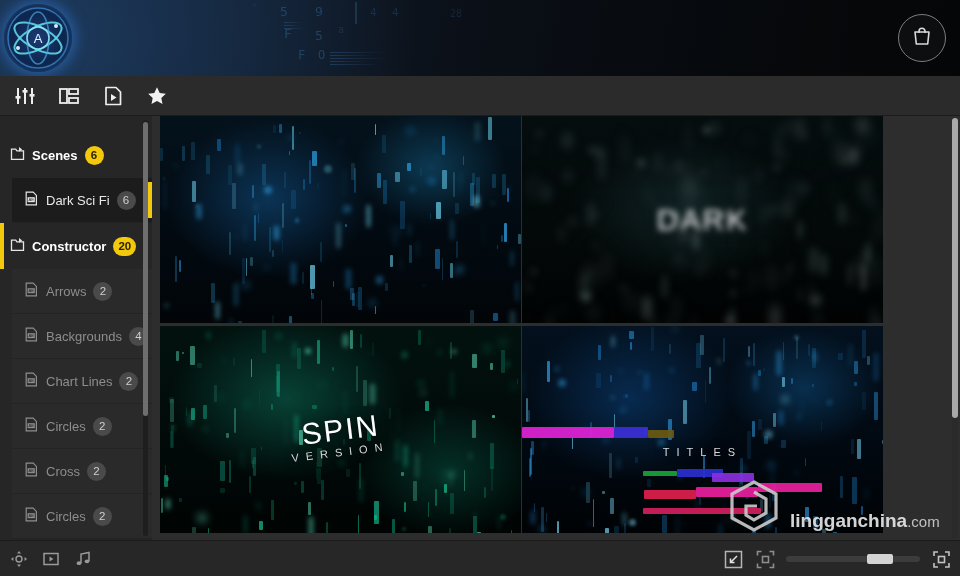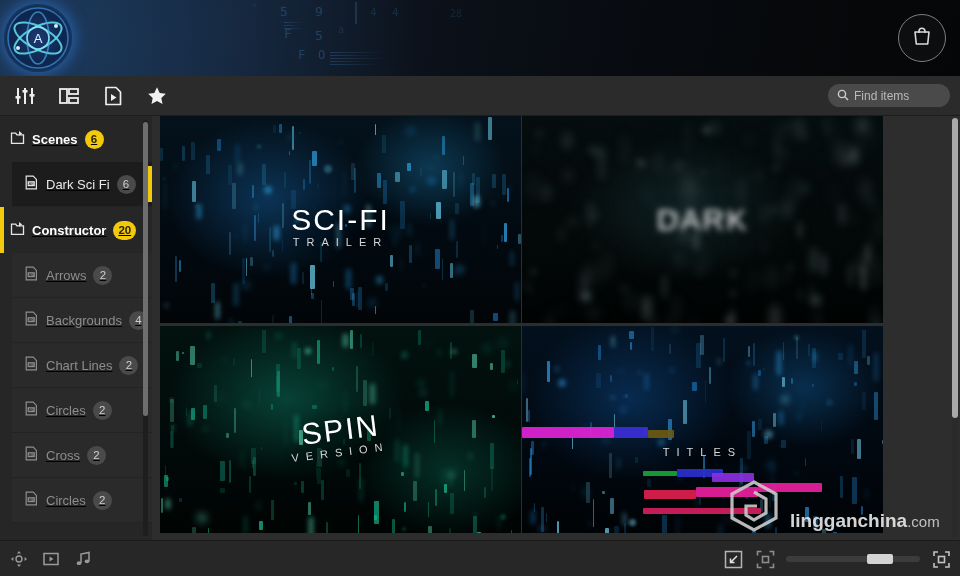--- a/index.html
+++ b/index.html
@@ -240,33 +240,24 @@
           <path d="M9 9 l5.5 3.5 L9 16 Z" fill="#eee"></path>
         </svg>
       </div>
       <div class="tb-btn">
         <svg width="22" height="22" viewBox="0 0 22 22">
           <path d="M11 2.2 l2.7 5.7 6.1 .8 -4.5 4.3 1.2 6.1 -5.5-3 -5.5 3 1.2-6.1 -4.5-4.3 6.1-.8 Z" fill="#f2f2f2"></path>
         </svg>
       </div>
     </div>
 
-    <div class="search">
-      <span>
-        <svg width="12" height="12" viewBox="0 0 12 12">
-          <circle cx="5" cy="5" r="3.6" fill="none" stroke="#cfcfcf" stroke-width="1.4"></circle>
-          <line x1="7.8" y1="7.8" x2="11" y2="11" stroke="#cfcfcf" stroke-width="1.4"></line>
-        </svg>
-      </span>
-      <input type="text" placeholder="Find items" style="">
-    </div>
   </div>
 
   <div class="sidebar">
-    <div id="sb-body" style="position:absolute;left:0;top:0;width:152px;text-decoration:underline;">
+    <div id="sb-body" style="position:absolute;left:0;top:16px;width:152px;">
         <div class="sb-group-head">
           <span><svg width="15" height="15" viewBox="0 0 15 15">
               <path d="M1.5 3.2 h4.2 l1.2 1.7 h6.6 v8.4 H1.5 Z" fill="none" stroke="#e6e6e6" stroke-width="1.3"></path>
               <path d="M9 1 l3.2 2.4 -3.2 2.4 Z" fill="#e6e6e6"></path>
             </svg></span>
           <span class="lbl">Scenes</span>
           <span class="count yellow">6</span>
         </div>
         <div class="sb-item selected">
           <span><svg width="15" height="15" viewBox="0 0 15 15">
@@ -492,22 +483,20 @@
               <span class="spark" style="left:69.2%;top:34.3%;width:4.8px;height:4.8px;border-radius:50%;background:#1d7fc4;opacity:0.48;filter:blur(2.8px);"></span>
               <span class="spark" style="left:74.0%;top:29.4%;width:8.6px;height:8.6px;border-radius:50%;background:#1d7fc4;opacity:0.34;filter:blur(2.6px);"></span>
               <span class="spark" style="left:68.2%;top:5.1%;width:8.9px;height:8.9px;border-radius:50%;background:#1d7fc4;opacity:0.29;filter:blur(3.8px);"></span>
               <span class="spark" style="left:82.8%;top:34.2%;width:2.7px;height:2.7px;border-radius:50%;background:#2fa6e8;opacity:0.23;filter:blur(2.9px);"></span>
               <span class="spark" style="left:3.4%;top:22.7%;width:6.4px;height:6.4px;border-radius:50%;background:#14506f;opacity:0.15;filter:blur(2.2px);"></span>
               <span class="spark" style="left:37.3%;top:49.5%;width:4.2px;height:4.2px;border-radius:50%;background:#2fa6e8;opacity:0.40;filter:blur(1.4px);"></span>
               <span class="spark" style="left:57.8%;top:88.5%;width:7.4px;height:7.4px;border-radius:50%;background:#1d7fc4;opacity:0.36;filter:blur(3.7px);"></span>
               <span class="spark" style="left:35.3%;top:8.7%;width:7.4px;height:7.4px;border-radius:50%;background:#14506f;opacity:0.29;filter:blur(2.5px);"></span>
             </div>
           </div>
-          <div class="label" style="">SCI-FI</div>
-          <div class="sublabel" style="">TRAILER</div>
         </div>
         <div class="cell" style="left: 362px; top: 0px; width: 361px; height: 207px;">
           <div class="bg-dark">
             <div class="blur" style="position:absolute;inset:0;">
               <span class="spark" style="left:1.7%;top:83.0%;width:3.6px;height:4.0px;background:#c7d5d6;opacity:0.19;filter:blur(2.1px);"></span>
               <span class="spark" style="left:97.0%;top:92.4%;width:3.4px;height:26.0px;background:#6e8a8c;opacity:0.28;filter:blur(4.2px);"></span>
               <span class="spark" style="left:20.4%;top:16.7%;width:4.6px;height:2.5px;background:#46585a;opacity:0.59;filter:blur(2.3px);"></span>
               <span class="spark" style="left:45.4%;top:22.7%;width:1.8px;height:24.7px;background:#9fb7b9;opacity:0.32;filter:blur(6.1px);"></span>
               <span class="spark" style="left:77.5%;top:33.2%;width:3.9px;height:7.7px;background:#6e8a8c;opacity:0.69;filter:blur(4.4px);"></span>
               <span class="spark" style="left:72.6%;top:76.4%;width:2.7px;height:6.8px;background:#c7d5d6;opacity:0.24;filter:blur(4.1px);"></span>

